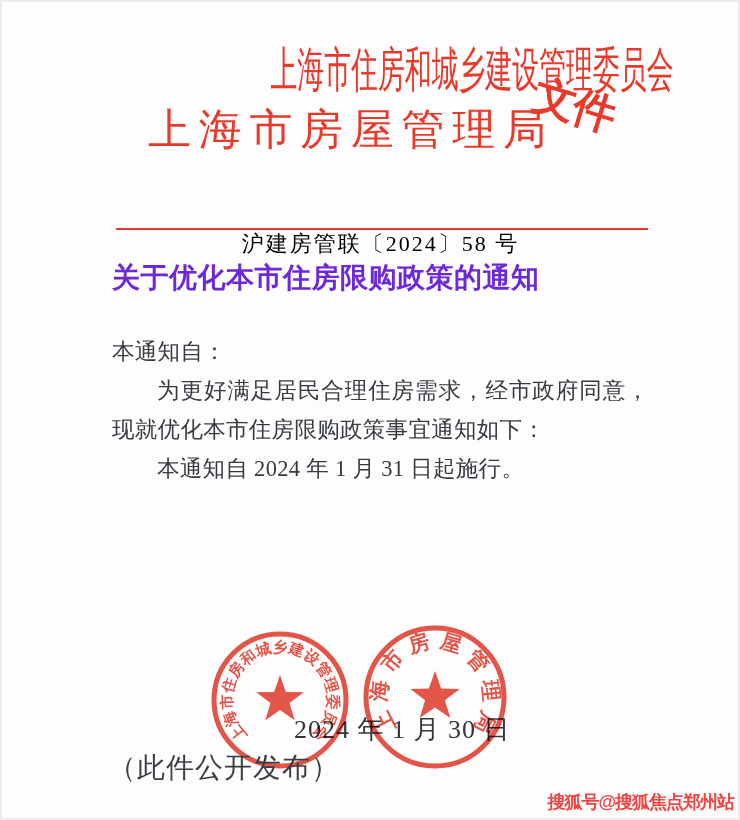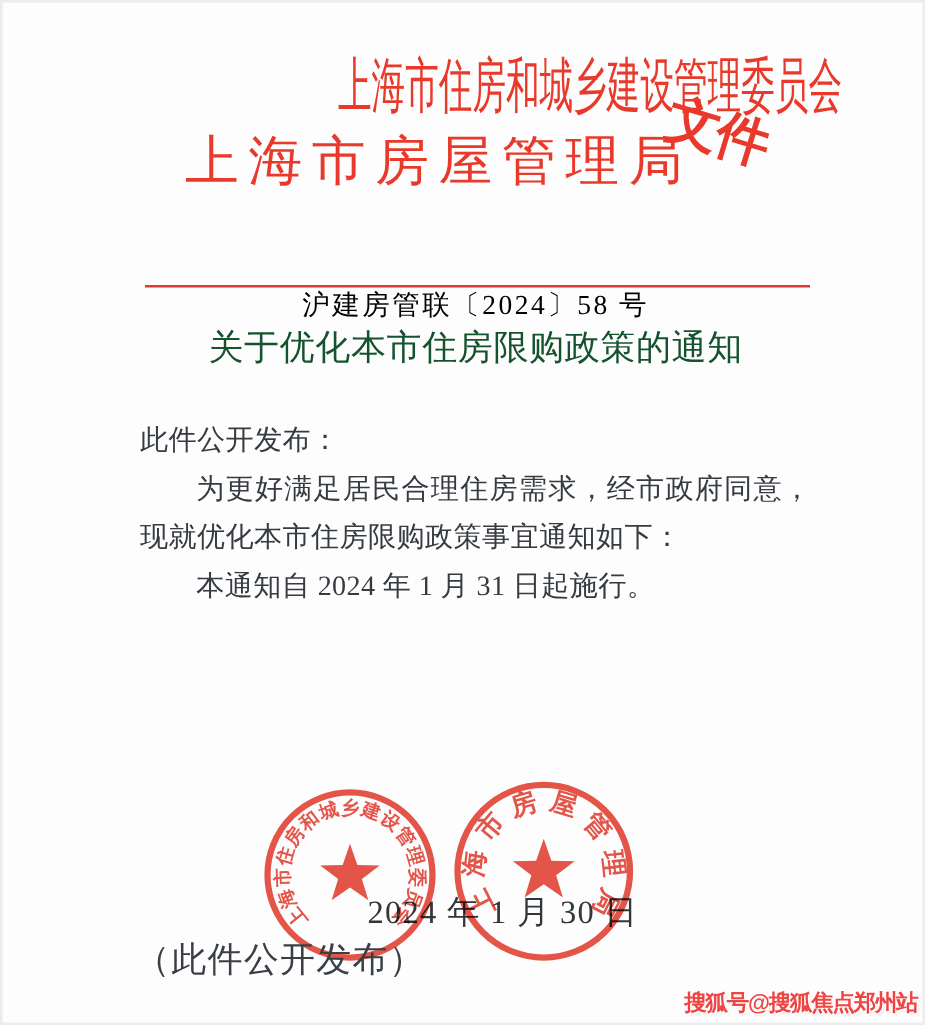--- a/index.html
+++ b/index.html
@@ -66,24 +66,23 @@
   .red-rule {
     position: absolute;
     left: 114px; top: 226px;
     width: 532px; height: 2px;
     background: #e0392f;
   }
   
   .notice-title {
     position: absolute;
     left: 110px; top: 257px; width: 537px;
-    text-align: center;
     font-size: 28px;
-    font-weight: normal;
-    color: #14532d;
+    font-weight: bold;
+    color: #6d28d9;
     letter-spacing: 0.5px;
   }
   .body-block {
     position: absolute;
     left: 110px; top: 330px; width: 537px;
     font-size: 22.5px;
     line-height: 39px;
     color: #363b41;
     letter-spacing: 0.3px;
   }
@@ -147,21 +146,21 @@
 
   <div class="doc-type">文件</div>
 
   <div class="doc-number">沪建房管联〔2024〕58 号</div>
 
   <div class="red-rule"></div>
 
   <div class="notice-title">关于优化本市住房限购政策的通知</div>
 
   <div class="body-block">
-    <p class="salutation">此件公开发布：</p>
+    <p class="salutation">本通知自：</p>
     <p class="para">为更好满足居民合理住房需求，经市政府同意，现就优化本市住房限购政策事宜通知如下：</p>
     <p class="para">本通知自 2024 年 1 月 31 日起施行。</p>
   </div>
 
   <div class="issue-date">2024 年 1 月 30 日</div>
 
   <div class="stamp" style="left:206px; top:626px;"><svg width="144" height="144" viewBox="0 0 144 144">
         <circle cx="72" cy="72" r="66" fill="none" stroke="#e23d30" stroke-width="5"></circle>
         <polygon points="72.0,47.0 77.9,63.9 95.8,64.3 81.5,75.1 86.7,92.2 72.0,82.0 57.3,92.2 62.5,75.1 48.2,64.3 66.1,63.9" fill="#e23d30"></polygon>
         <text x="72" y="19" transform="rotate(-129.0 72 72)" text-anchor="middle" dominant-baseline="central" font-size="15" font-weight="bold" fill="#e23d30">上</text>

